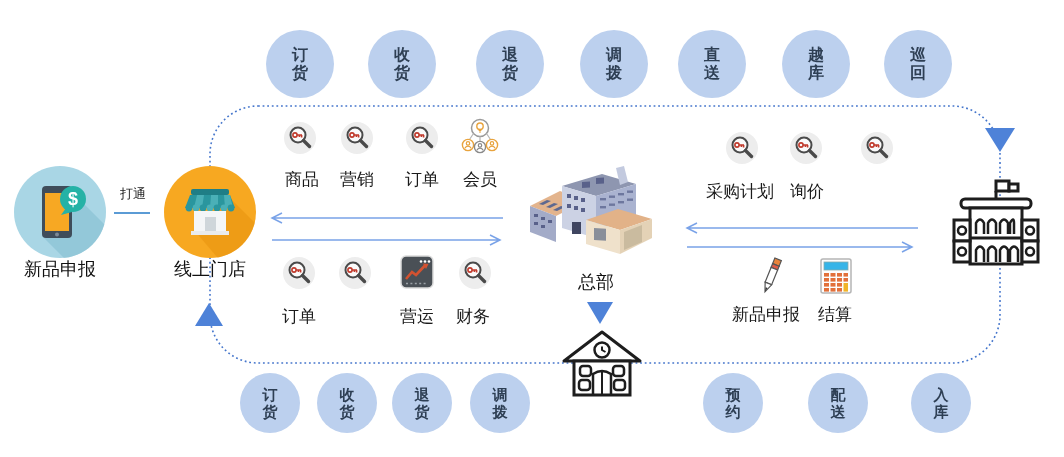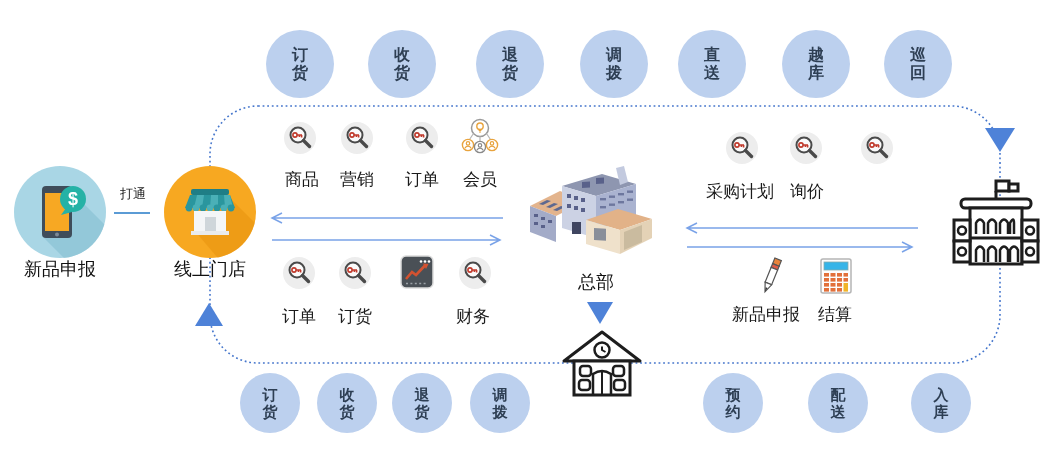--- a/index.html
+++ b/index.html
@@ -243,21 +243,21 @@
         <circle cx="16" cy="16" r="16" fill="#ededed"></circle>
         <circle cx="14" cy="13" r="7.5" fill="#fafafa" stroke="#4a4a4a" stroke-width="2"></circle>
         <line x1="19.5" y1="18.5" x2="25.5" y2="24.5" stroke="#4a4a4a" stroke-width="3.4" stroke-linecap="round"></line>
         <g stroke="#c0392b" stroke-width="1.6" fill="none">
           <circle cx="11" cy="13" r="2.1"></circle>
           <path d="M13.1,13 H18 M15.4,13 V15.1 M17.6,13 V15.5"></path>
         </g>
       </svg>
   </span>
   <div class="mlabel" style="left:254px;top:305px">订单</div>
-  <div class="mlabel" style="left:310px;top:305px">订货</div>
+  <div class="mlabel" style="left:372px;top:305px">营运</div>
   <div class="mlabel" style="left:428px;top:305px">财务</div>
 
   <span class="icon" style="left:524px;top:162px">
     <svg width="140" height="100" viewBox="0 0 140 100">
 
       <polygon points="6,44 36,29 62,39 32,54" fill="#e3b48d"></polygon>
       <polygon points="15,42 23,38 27,39 19,43" fill="#5d6890"></polygon>
       <polygon points="22,45 30,41 34,42 26,46" fill="#5d6890"></polygon>
       <polygon points="29,48 37,44 41,45 33,49" fill="#5d6890"></polygon>
       <polygon points="6,44 32,54 32,80 6,70" fill="#a3abc8"></polygon>

